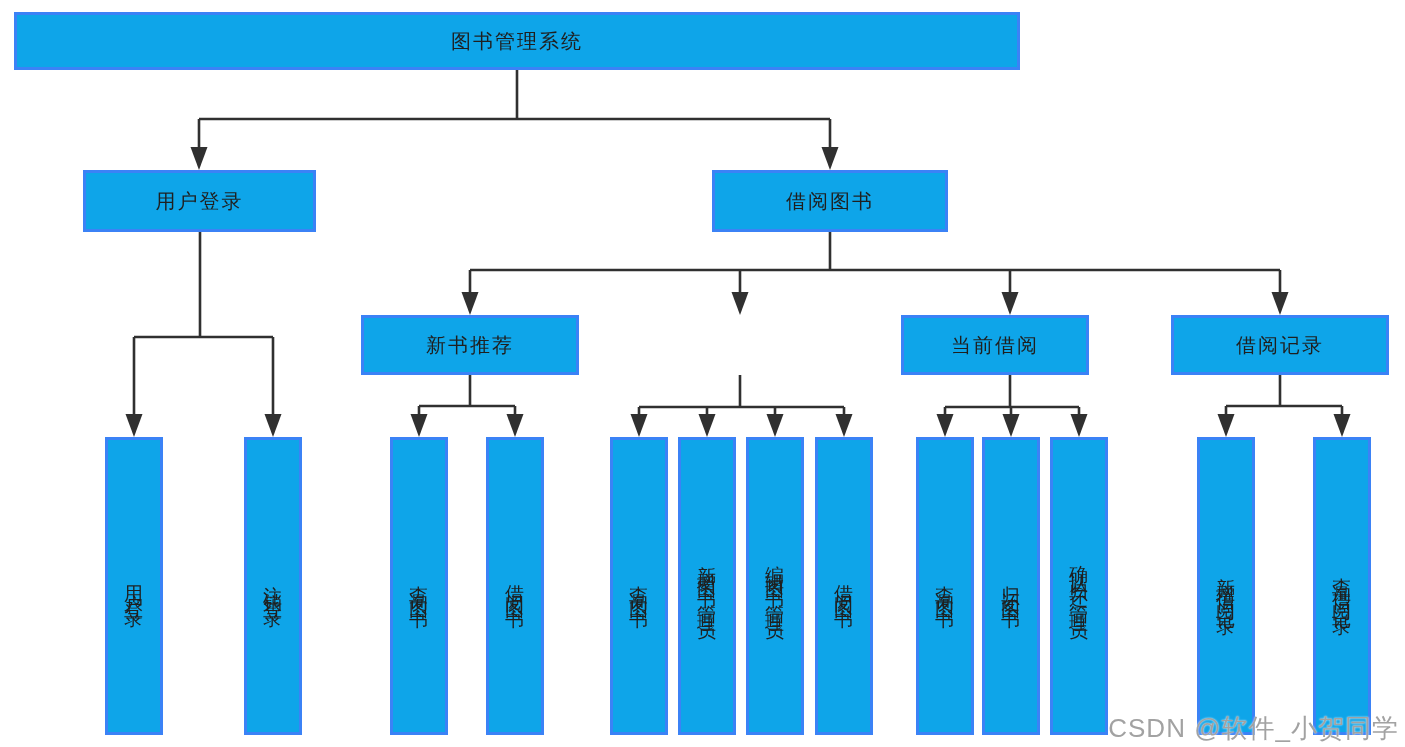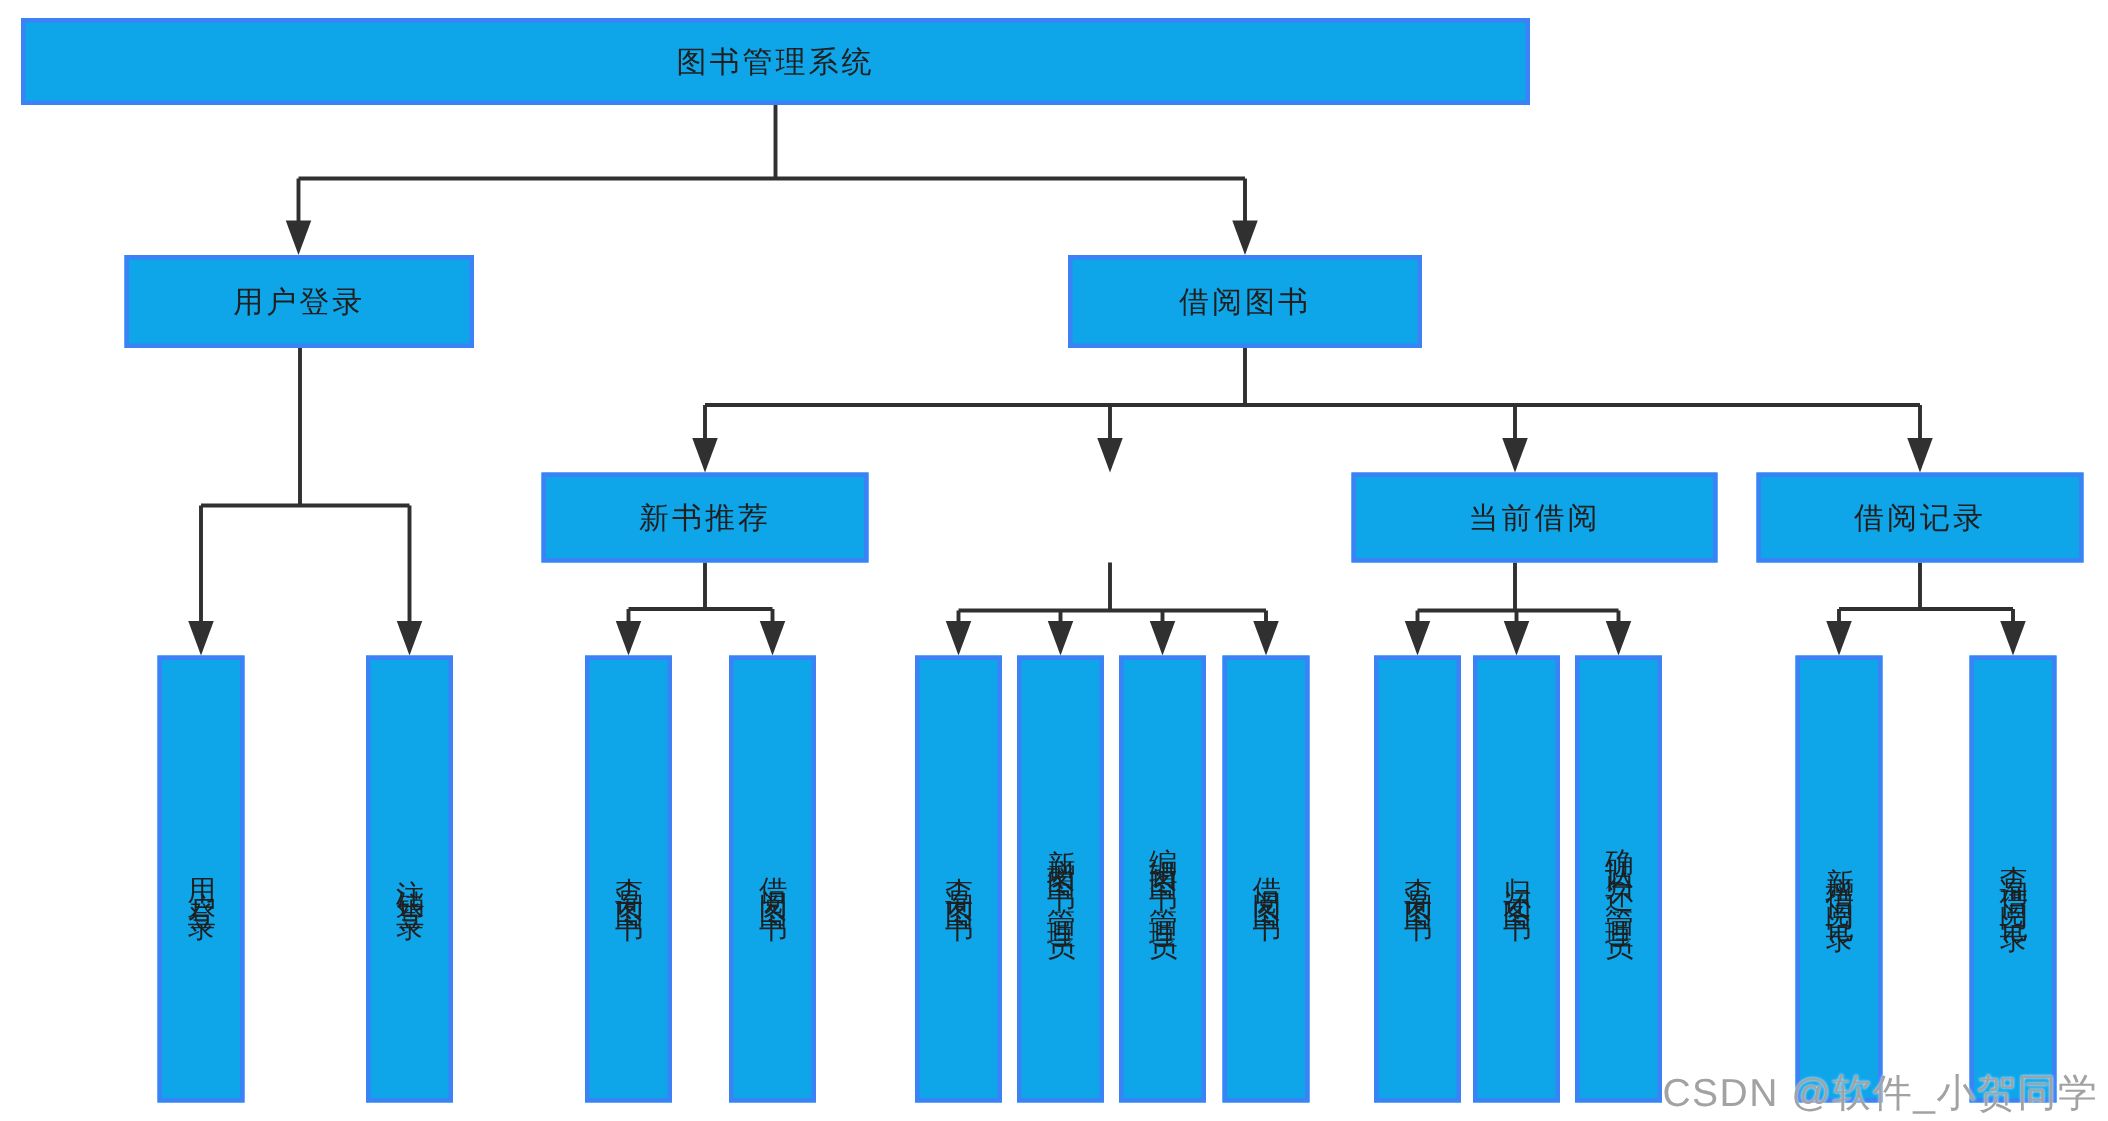--- a/index.html
+++ b/index.html
@@ -17,21 +17,21 @@
   .v-label{
     writing-mode:vertical-rl;text-orientation:mixed;
     font-size:19px;letter-spacing:8px;line-height:1;white-space:nowrap;
   }
   
   .n-root          {left:14px;  top:12px;  width:1006px;height:58px;}
   .n-user-login    {left:83px;  top:170px; width:233px; height:62px;}
   .n-book-mgmt     {left:712px; top:170px; width:236px; height:62px;}
   .n-new-book-rec  {left:361px; top:315px; width:218px; height:60px;}
   .n-book-borrow   {left:631px; top:315px; width:218px; height:60px;}
-  .n-current-borrow{left:901px; top:315px; width:244px; height:60px;}
+  .n-current-borrow{left:901px; top:315px; width:188px; height:60px;}
   .n-borrow-record {left:1171px;top:315px; width:218px; height:60px;}
   
   .leaf{top:437px;width:58px;height:298px;}
   .n-leaf-login     {left:105px;}
   .n-leaf-logout    {left:244px;}
   .n-leaf-nbr-query {left:390px;}
   .n-leaf-nbr-borrow{left:486px;}
   .n-leaf-bb-query  {left:610px;}
   .n-leaf-bb-add    {left:678px;}
   .n-leaf-bb-edit   {left:746px;}

